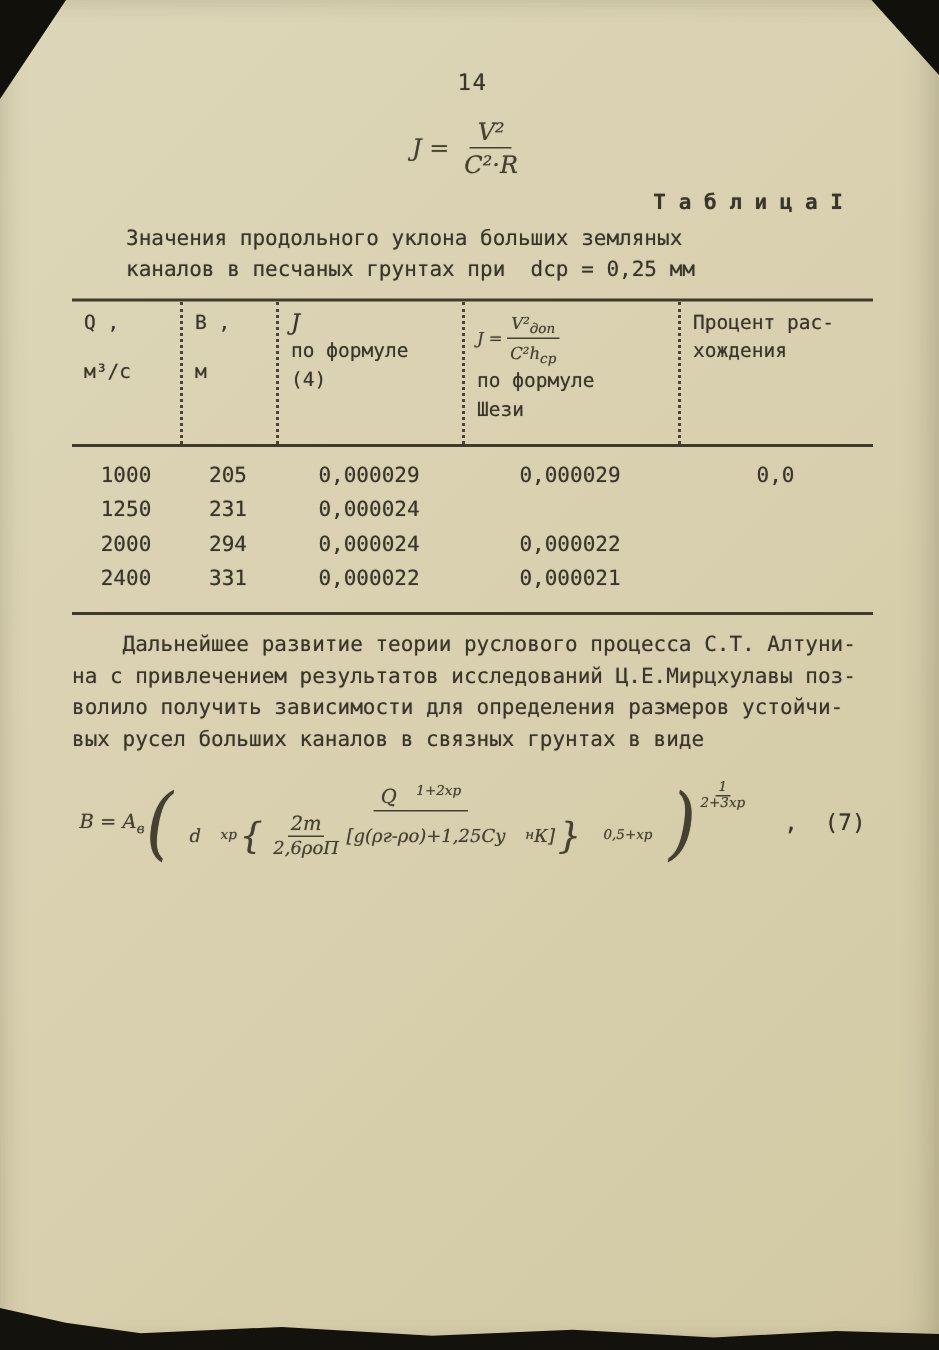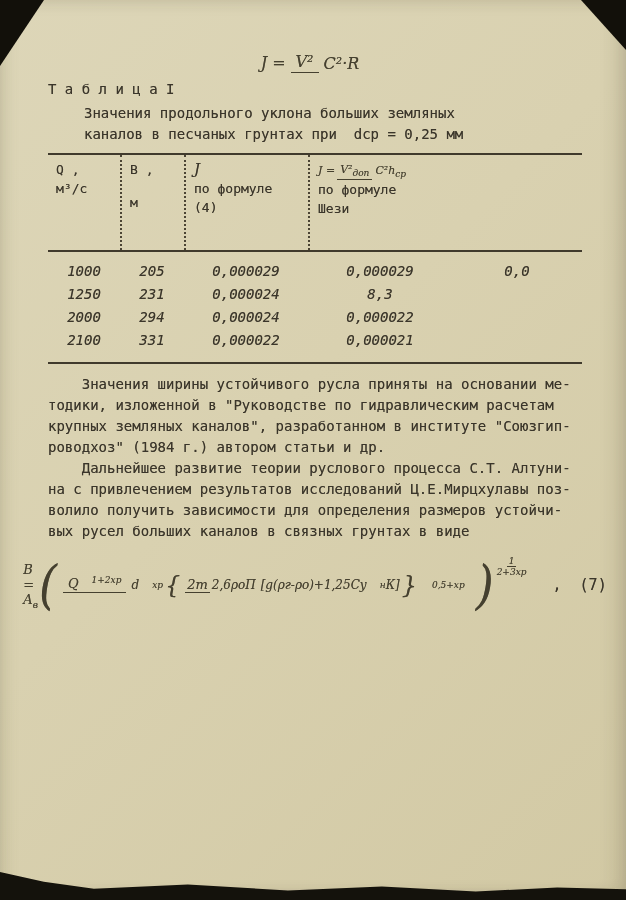--- a/index.html
+++ b/index.html
@@ -17,40 +17,40 @@
     position:absolute; left:48px; top:46px; width:534px;
     text-shadow: 0 0 0.6px rgba(52,47,36,.55);
   }
   .page-number { text-align:center; font-size:15px; margin-bottom:14px; letter-spacing:1px; }
   .para { margin:0; font-size:14px; line-height:21px; white-space:pre; } .spacer-m { height:10px; }
 
   
   .formula { display:flex; justify-content:center; align-items:center;
              font-family:"DejaVu Serif", serif; font-style:italic; color:#45402f; }
   .formula-chezy { font-size:16px; margin:6px 0 8px; }
-  .frac { display:inline-flex; flex-direction:row; align-items:center; margin:0 5px; }
+  .frac { display:inline-flex; flex-direction:column; align-items:center; margin:0 5px; }
   .frac .num { padding:0 5px 1px; border-bottom:1.6px solid currentColor; }
   .frac .den { padding:1px 5px 0; }
   .sup { font-size:9px; vertical-align:super; line-height:0;padding-left:13px; }
   .sub { font-size:9px; vertical-align:sub; line-height:0; }
 
   
-  .table-label { text-align:left; font-size:14px; padding-right:20px; margin:4px 0 6px; font-weight:normal; }
+  .table-label { text-align:right; font-size:14px; padding-right:20px; margin:4px 0 6px; font-weight:bold; }
   .table-caption { margin:0 0 8px 36px; }
   .data-table { width:534px; }
   .t-rule { height:2px; background:#403a2c; }
   .t-grid { display:grid; grid-template-columns:72px 64px 124px 144px 130px; }
   .t-hcell { padding:5px 4px 6px 8px; font-size:13px; line-height:19px; min-height:84px; }
   .t-hcell + .t-hcell { border-left:2px dotted #4b4434; }
   .t-sym { font-family:"DejaVu Serif", serif; font-style:italic; font-size:15px; }
   .h-frac { font-size:11px; }
   .h-frac .frac { margin:0 2px; }
   .h-frac .frac .num, .h-frac .frac .den { padding:0 3px; }
   .t-row { display:grid; grid-template-columns:72px 64px 124px 144px 130px; font-size:14px; line-height:23px; }
-  .t-cell { text-align:center;font-style:italic; }
+  .t-cell { text-align:center; }
   .t-body { padding:8px 0 10px; }
 
   
   .formula-7 { margin-top:20px; font-size:13px; }
   .bigparen { font-size:46px; font-weight:300; line-height:0; margin:0 1px; transform:scaleY(1.15); }
   .brace { font-size:24px; line-height:0; margin:0 2px; }
   .main-frac .num { font-size:13px; }
   .main-frac .den { display:inline-flex; align-items:center; font-size:12px; white-space:nowrap; }
   .inner-frac { font-size:10px; margin:0 3px; }
   .inner-frac .num, .inner-frac .den { padding:0 2px; }
@@ -65,41 +65,42 @@
     background:#12100a; clip-path:polygon(25% 0, 100% 0, 100% 100%); }
   .scan-edge-bottom { position:absolute; left:0; right:0; bottom:0; height:28px; background:#14120c;
     clip-path:polygon(0 0, 7% 35%, 15% 60%, 30% 45%, 46% 66%, 61% 52%, 76% 70%, 89% 55%, 100% 62%, 100% 100%, 0 100%); }
 </style>
 </head>
 <body>
 
 <div class="page">
   <div class="content">
 
+    <div class="page-number">14</div>
 
 
     <div class="formula formula-chezy">
       <span>J =</span>
       <span class="frac">
         <span class="num">V²</span>
         <span class="den">C²·R</span>
       </span>
     </div>
 
 
     <div class="table-label">Т а б л и ц а  I</div>
     <p class="para table-caption">Значения продольного уклона больших земляных
 каналов в песчаных грунтах при  dср = 0,25 мм</p>
 
     <div class="data-table">
       <div class="t-rule"></div>
       <div class="t-grid">
         <div class="t-hcell">
           <div>Q ,</div>
-          <div style="">м³/с</div>
+          <div style="margin-top:14px">м³/с</div>
         </div>
         <div class="t-hcell">
           <div>B ,</div>
           <div style="margin-top:14px">м</div>
         </div>
         <div class="t-hcell">
           <div class="t-sym">J</div>
           <div>по формуле</div>
           <div>(4)</div>
         </div>
@@ -107,57 +108,56 @@
           <div class="formula h-frac" style="justify-content:flex-start">
             <span>J =</span>
             <span class="frac">
               <span class="num"><span>V²</span><span class="sub">доп</span></span>
               <span class="den"><span>C²h</span><span class="sub">ср</span></span>
             </span>
           </div>
           <div>по формуле</div>
           <div>Шези</div>
         </div>
+        <div class="t-hcell">
+          <div>Процент рас-</div>
+          <div>хождения</div>
+        </div>
       </div>
       <div class="t-rule"></div>
       <div class="t-body">
         <div class="t-row">
           <div class="t-cell">1000</div>
           <div class="t-cell">205</div>
           <div class="t-cell">0,000029</div>
           <div class="t-cell">0,000029</div>
           <div class="t-cell">0,0</div>
         </div>
         <div class="t-row">
           <div class="t-cell">1250</div>
           <div class="t-cell">231</div>
           <div class="t-cell">0,000024</div>
-          <div class="t-cell">8,3</div>
         </div>
         <div class="t-row">
           <div class="t-cell">2000</div>
           <div class="t-cell">294</div>
           <div class="t-cell">0,000024</div>
           <div class="t-cell">0,000022</div>
         </div>
         <div class="t-row">
-          <div class="t-cell">2100</div>
+          <div class="t-cell">2400</div>
           <div class="t-cell">331</div>
           <div class="t-cell">0,000022</div>
           <div class="t-cell">0,000021</div>
         </div>
       </div>
       <div class="t-rule"></div>
     </div>
 
     <div class="spacer-m"></div>
-    <p class="para">    Значения ширины устойчивого русла приняты на основании ме-
-тодики, изложенной в "Руководстве по гидравлическим расчетам
-крупных земляных каналов", разработанном в институте "Союзгип-
-роводхоз" (1984 г.) автором статьи и др.</p>
     <p class="para">    Дальнейшее развитие теории руслового процесса С.Т. Алтуни-
 на с привлечением результатов исследований Ц.Е.Мирцхулавы поз-
 волило получить зависимости для определения размеров устойчи-
 вых русел больших каналов в связных грунтах в виде</p>
 
     <div class="formula formula-7">
       <span>
         <span>B = A</span><span class="sub">в</span>
       </span>
       <span class="bigparen">(</span>

